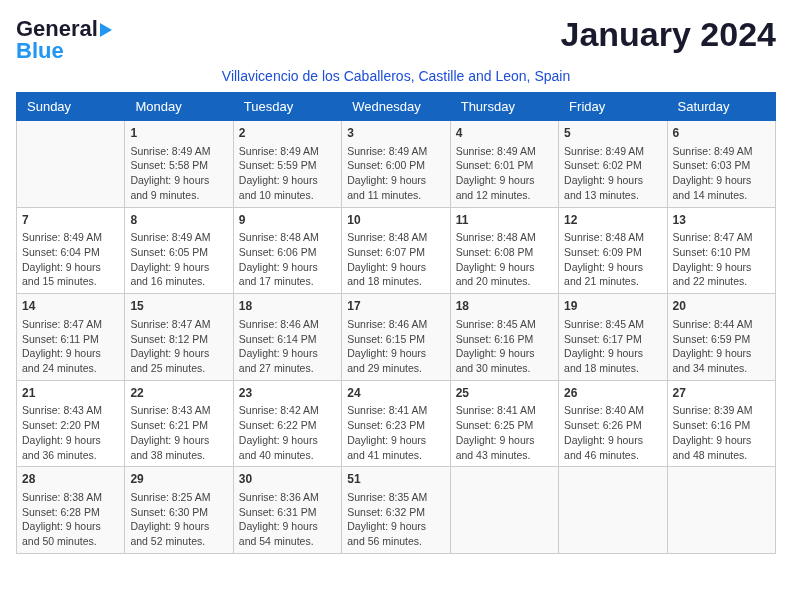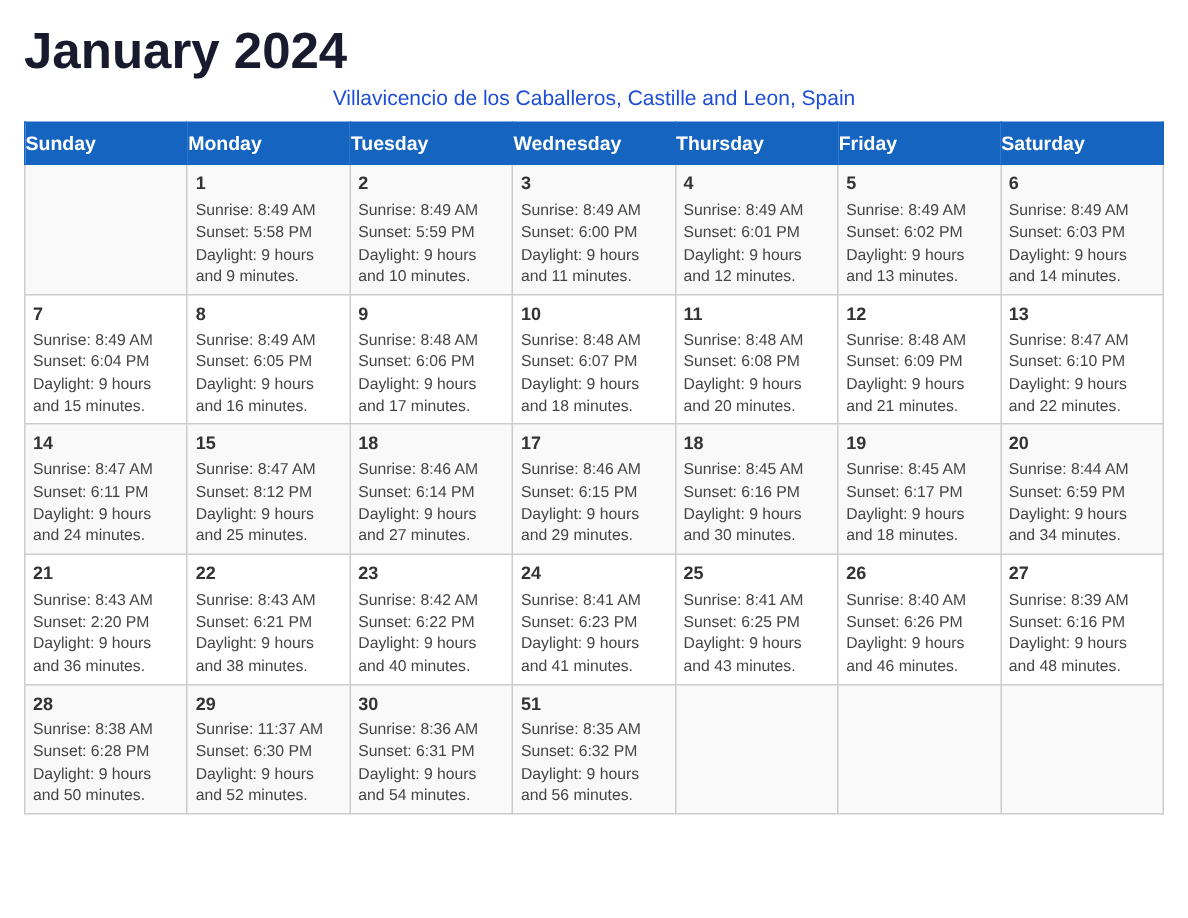--- a/index.html
+++ b/index.html
@@ -41,24 +41,24 @@
       font-weight: normal;
     }
     table {
       width: 100%;
       border-collapse: collapse;
       font-size: 11px;
     }
     thead tr th {
       background-color: #1565c0;
       color: #fff;
-      padding: 6px 0;
+      padding: 6px 10px;
       text-align: left;
       font-size: 13px;
-      font-weight: bold;
+      font-weight: normal;
       border: 1px solid #1565c0;
     }
     tbody tr td {
       border: 1px solid #ccc;
       vertical-align: top;
       padding: 4px 5px;
       min-height: 70px;
       width: calc(100% / 7);
       color: #333;
       line-height: 1.4;
@@ -77,20 +77,27 @@
     }
     .cell-content {
       font-size: 10.5px;
       color: #444;
     }
   </style>
 </head>
 <body>
 
 <div class="header">
+  <div class="logo">
+    <div class="logo-line">
+      <span style="font-size:22px;font-weight:bold;color:#1a1a2e;">General</span>
+      <span style="display:inline-block;width:0;height:0;border-top:7px solid transparent;border-bottom:7px solid transparent;border-left:12px solid #2196f3;margin-left:2px;margin-top:2px;"></span>
+    </div>
+    <span style="font-size:22px;font-weight:bold;color:#2196f3;margin-top:-4px;">Blue</span>
+  </div>
   <div class="title-block">
     <h1>January 2024</h1>
   </div>
 </div>
 <div class="subtitle">Villavicencio de los Caballeros, Castille and Leon, Spain</div>
 
 <table>
   <thead>
     <tr>
     <th>Sunday</th>
@@ -361,21 +368,21 @@
           <div class="cell-content">
             <div>Sunrise: 8:38 AM</div>
             <div>Sunset: 6:28 PM</div>
             <div>Daylight: 9 hours</div>
             <div>and 50 minutes.</div>
           </div>
         </td>
         <td>
           <span class="day-num">29</span>
           <div class="cell-content">
-            <div>Sunrise: 11:37 AM</div>
+            <div>Sunrise: 8:25 AM</div>
             <div>Sunset: 6:30 PM</div>
             <div>Daylight: 9 hours</div>
             <div>and 52 minutes.</div>
           </div>
         </td>
         <td>
           <span class="day-num">30</span>
           <div class="cell-content">
             <div>Sunrise: 8:36 AM</div>
             <div>Sunset: 6:31 PM</div>

